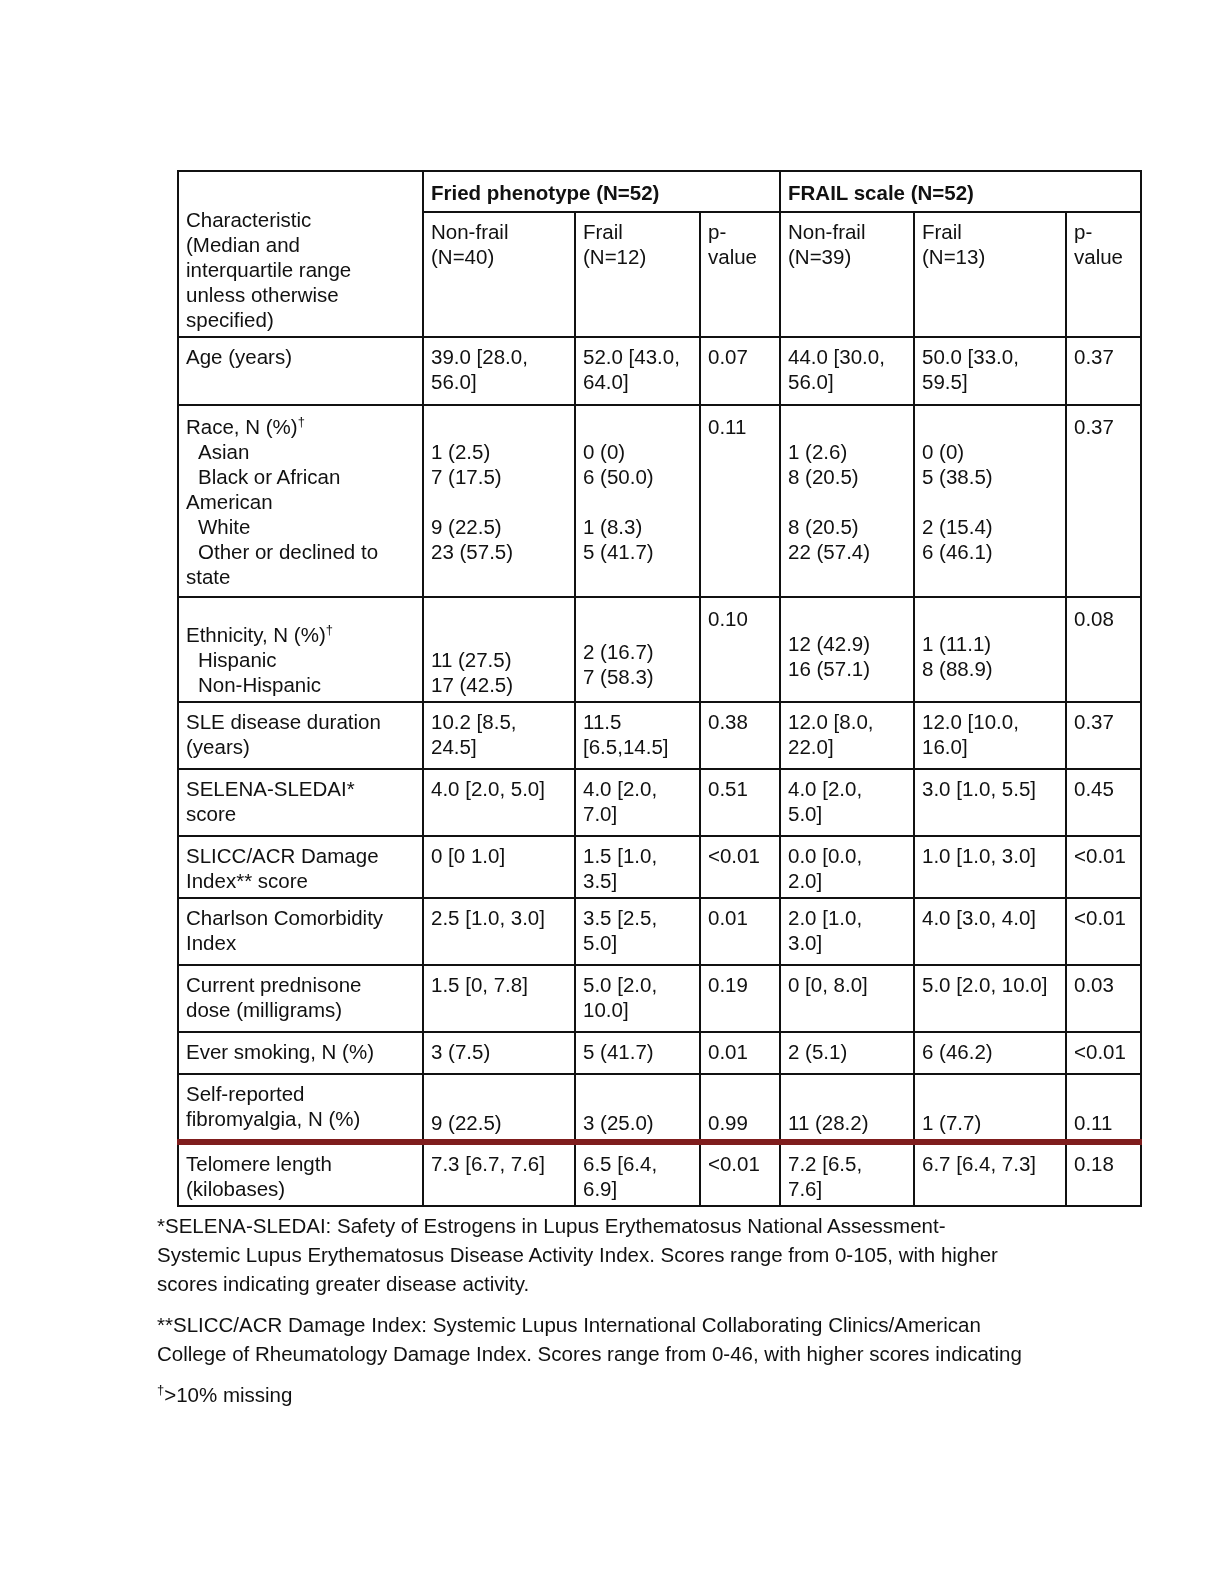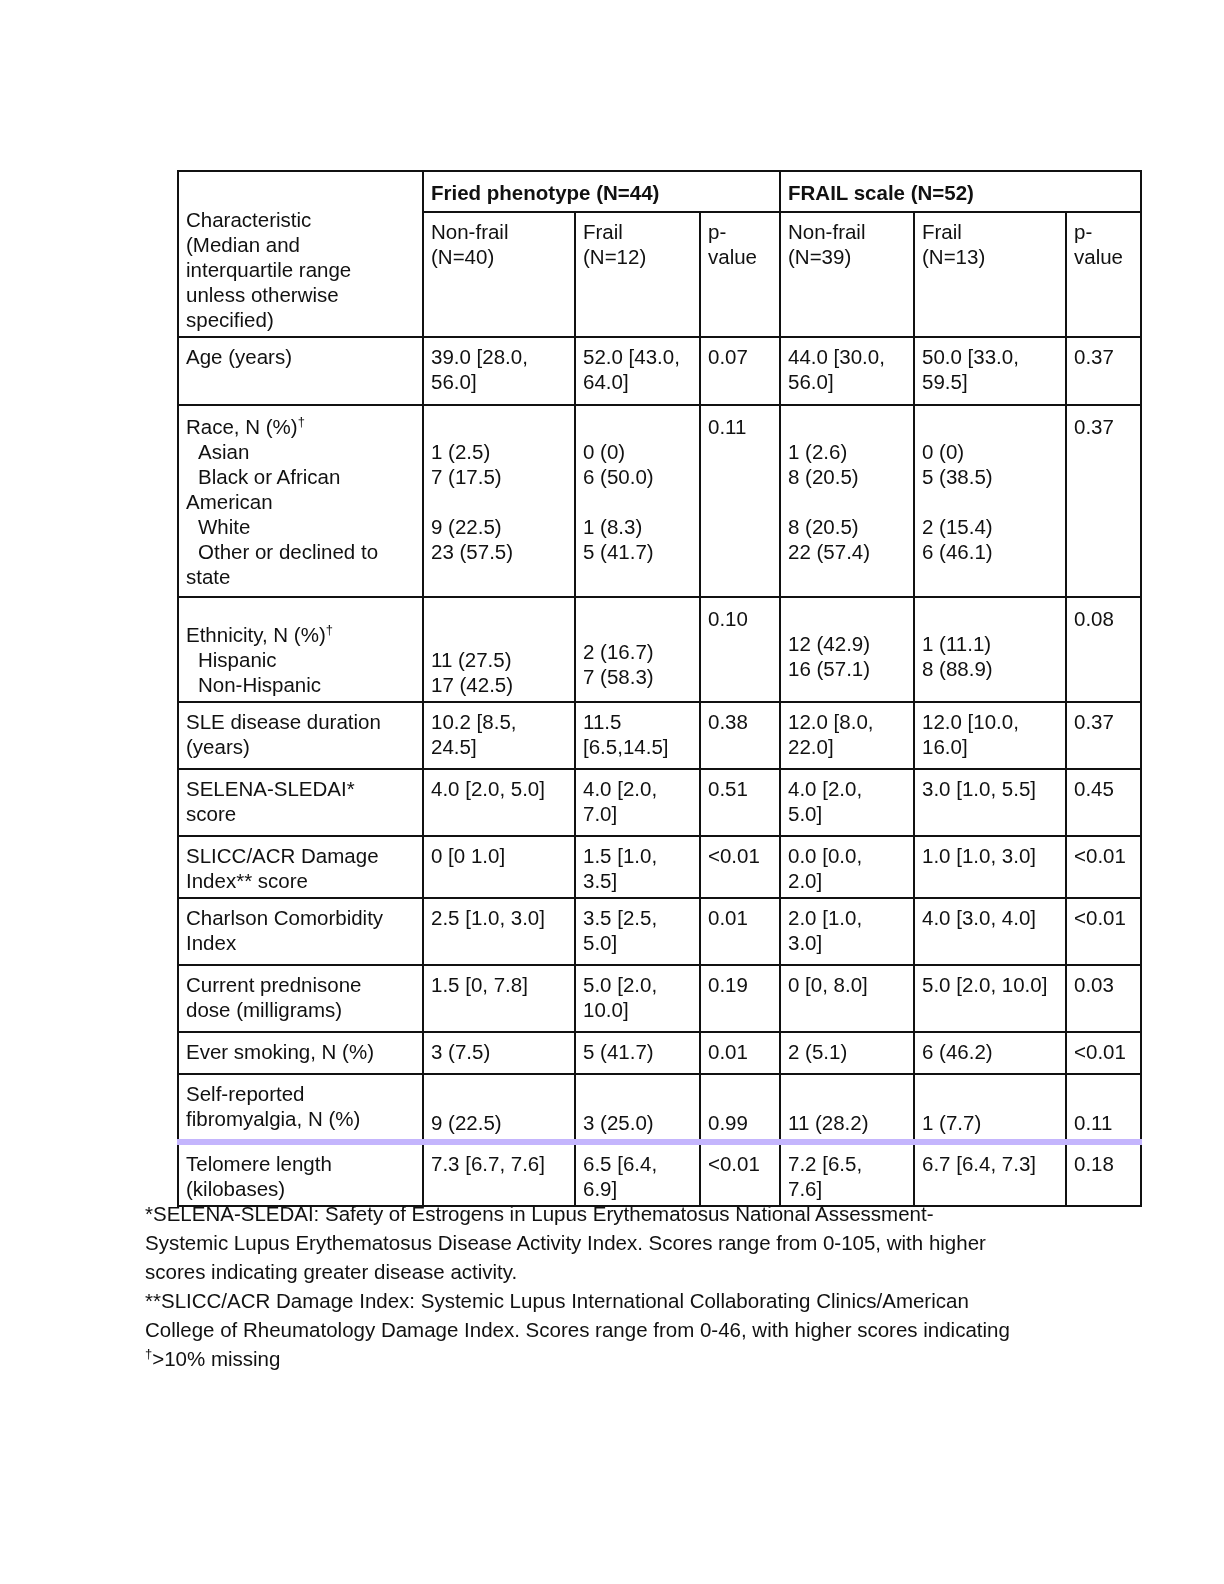--- a/index.html
+++ b/index.html
@@ -11,30 +11,30 @@
     position: absolute; left: 177px; top: 170px; width: 963px;
     border-collapse: collapse; table-layout: fixed;
   }
   .page-table td, .page-table th {
     border: 2px solid #111; vertical-align: top; text-align: left;
     padding: 6px 6px 4px 7px; line-height: 25px; font-weight: normal;
   }
   .page-table th.bold { font-weight: bold; }
   .group-head { padding-top: 8px !important; padding-bottom: 6px !important; }
   .char-head { vertical-align: bottom !important; font-weight: bold; padding-bottom: 4px !important; }
-  .thick-top td { border-top: 6px solid #c4b5fd; }
+  .thick-top td { border-top: 6px solid #7f1d1d; }
   .line { display: block; white-space: nowrap; }
   .indent { padding-left: 12px; }
   .spacer { display: block; height: 25px; }
   .bottom-align { vertical-align: bottom !important; }
   .footnotes {
     position: absolute; left: 145px; top: 1199px; width: 960px;
     font-size: 20.5px; line-height: 29px; color: #111;
   }
-  .footnotes p { margin: 0; }
+  .footnotes p { margin: 12px; }
   sup { font-size: 13px; line-height: 0; }
 </style>
 </head>
 <body>
 
 <table class="page-table">
   <colgroup>
     <col style="width:245px">
       <col style="width:152px">
       <col style="width:125px">
@@ -45,21 +45,21 @@
   </colgroup>
   <thead>
     <tr>
       <th rowspan="2" class="char-head">
         <span class="line">Characteristic</span>
         <span class="line">(Median and</span>
         <span class="line">interquartile range</span>
         <span class="line">unless otherwise</span>
         <span class="line">specified)</span>
       </th>
-      <th colspan="3" class="bold group-head">Fried phenotype (N=44)</th>
+      <th colspan="3" class="bold group-head">Fried phenotype (N=52)</th>
       <th colspan="3" class="bold group-head">FRAIL scale (N=52)</th>
     </tr>
     <tr style="height:125px">
       <th>
           <span class="line">Non-frail</span>
           <span class="line">(N=40)</span>
         </th>
       <th>
           <span class="line">Frail</span>
           <span class="line">(N=12)</span>

